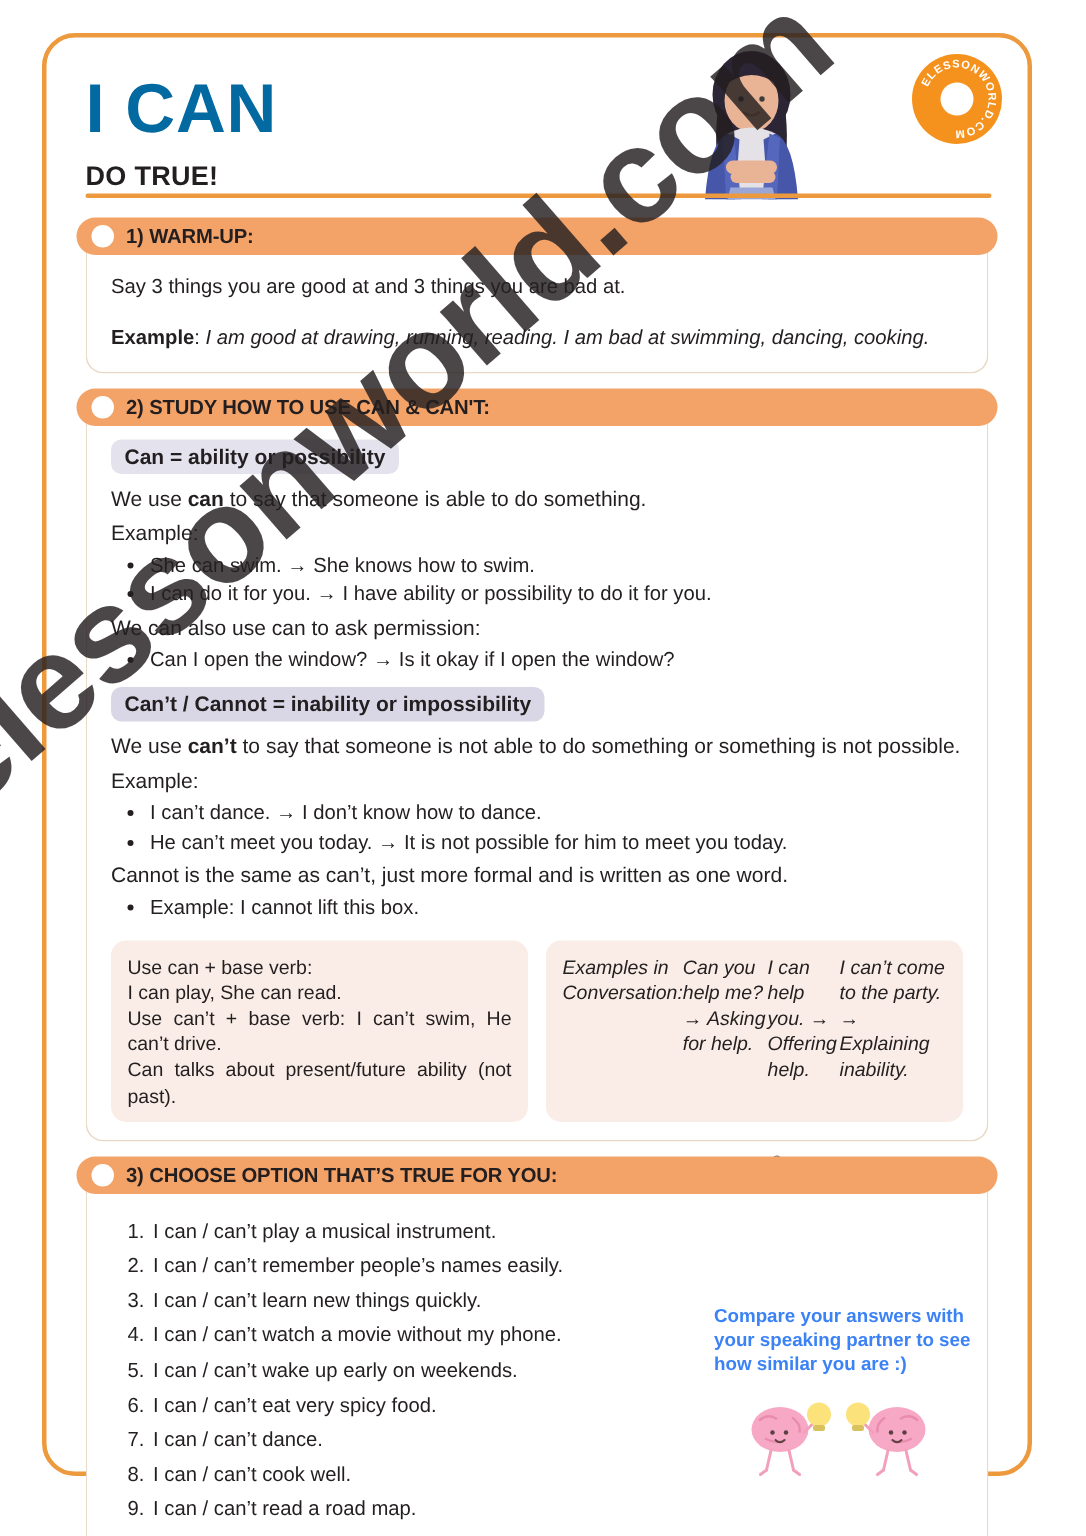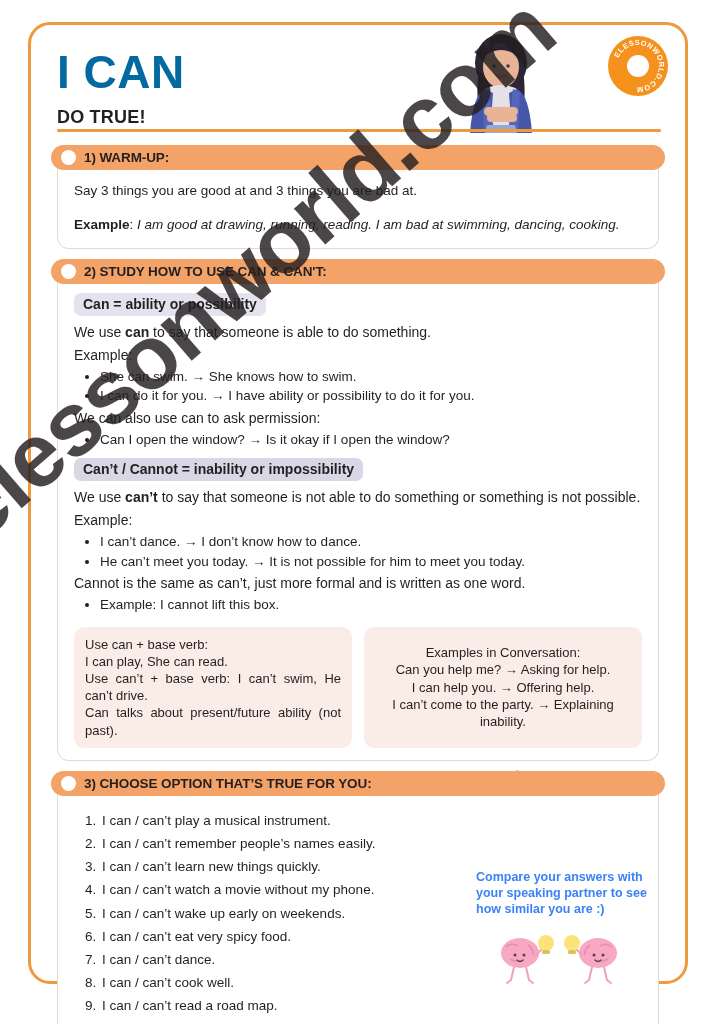--- a/index.html
+++ b/index.html
@@ -172,24 +172,24 @@
   .tipbox {
     background: #FAEDE7;
     border-radius: 10px;
     padding: 9px 11px;
     font-size: 13px;
     line-height: 1.32;
     flex: 1 1 0;
   }
   .tipbox.left { text-align: justify; }
   .tipbox.right {
-    text-align: center;
+    text-align: left;
     display: flex;
-    flex-direction: column;
     justify-content: center;
+    font-style: italic;
   }
   .tipbox .ln { display: block; }
 
   
   ol.choices {
     margin: 4px 0 0 0;
     padding: 0 0 0 26px;
     list-style: decimal;
   }
   ol.choices li {

